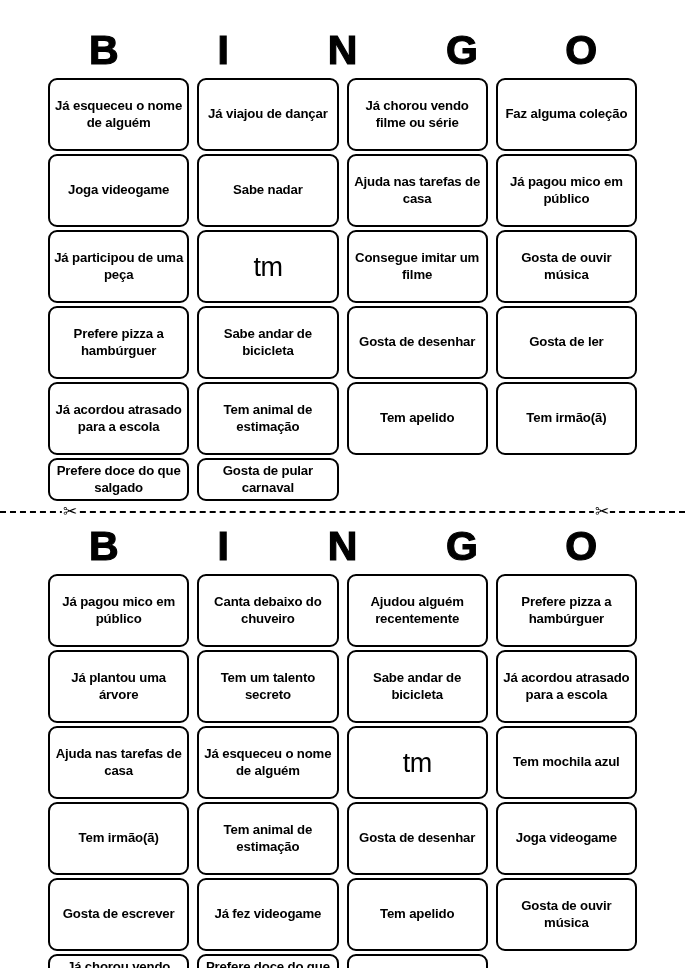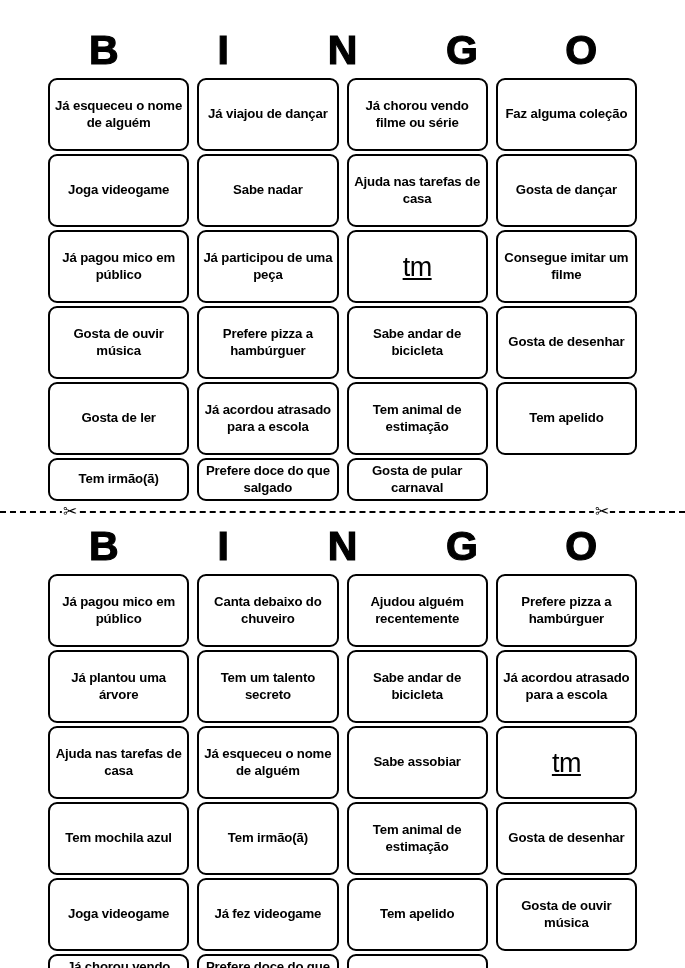--- a/index.html
+++ b/index.html
@@ -73,21 +73,20 @@
     line-height: 16.5px;
     letter-spacing: -0.15px;
     color: #000000;
     word-break: normal;
   }
   .cell.free .cell-text {
     font-weight: normal;
     font-size: 27px;
     line-height: 28px;
     letter-spacing: -0.5px;
-    text-decoration: underline;
   }
 
   .cut-line {
     position: relative;
     height: 38px;
     margin-top: 10px;
     display: flex;
     align-items: center;
   }
   .dash {
@@ -142,23 +141,20 @@
           <span class="cell-text">Joga videogame</span>
         </div>
 
       <div class="cell">
           <span class="cell-text">Sabe nadar</span>
         </div>
       <div class="cell">
           <span class="cell-text">Ajuda nas tarefas de casa</span>
         </div>
       <div class="cell">
-          <span class="cell-text">Gosta de dançar</span>
-        </div>
-      <div class="cell">
           <span class="cell-text">Já pagou mico em público</span>
         </div>
 
       <div class="cell">
           <span class="cell-text">Já participou de uma peça</span>
         </div>
       <div class="cell free">
           <span class="cell-text">tm</span>
         </div>
       <div class="cell">
@@ -243,43 +239,43 @@
       <div class="cell">
           <span class="cell-text">Já acordou atrasado para a escola</span>
         </div>
       <div class="cell">
           <span class="cell-text">Ajuda nas tarefas de casa</span>
         </div>
 
       <div class="cell">
           <span class="cell-text">Já esqueceu o nome de alguém</span>
         </div>
-      <div class="cell">
-          <span class="cell-text">Sabe assobiar</span>
-        </div>
       <div class="cell free">
           <span class="cell-text">tm</span>
         </div>
       <div class="cell">
           <span class="cell-text">Tem mochila azul</span>
         </div>
       <div class="cell">
           <span class="cell-text">Tem irmão(ã)</span>
         </div>
 
       <div class="cell">
           <span class="cell-text">Tem animal de estimação</span>
         </div>
       <div class="cell">
           <span class="cell-text">Gosta de desenhar</span>
         </div>
       <div class="cell">
           <span class="cell-text">Joga videogame</span>
         </div>
       <div class="cell">
+          <span class="cell-text">Gosta de escrever</span>
+        </div>
+      <div class="cell">
           <span class="cell-text">Já fez videogame</span>
         </div>
 
       <div class="cell">
           <span class="cell-text">Tem apelido</span>
         </div>
       <div class="cell">
           <span class="cell-text">Gosta de ouvir música</span>
         </div>
       <div class="cell">

